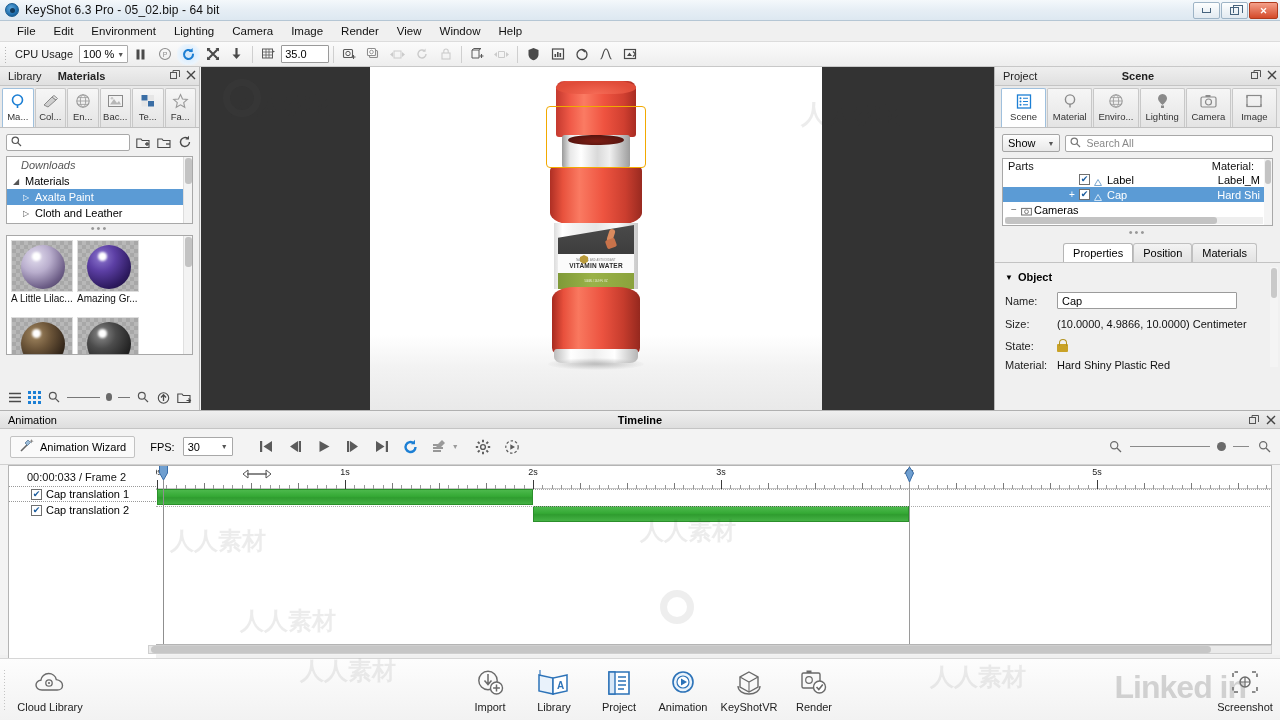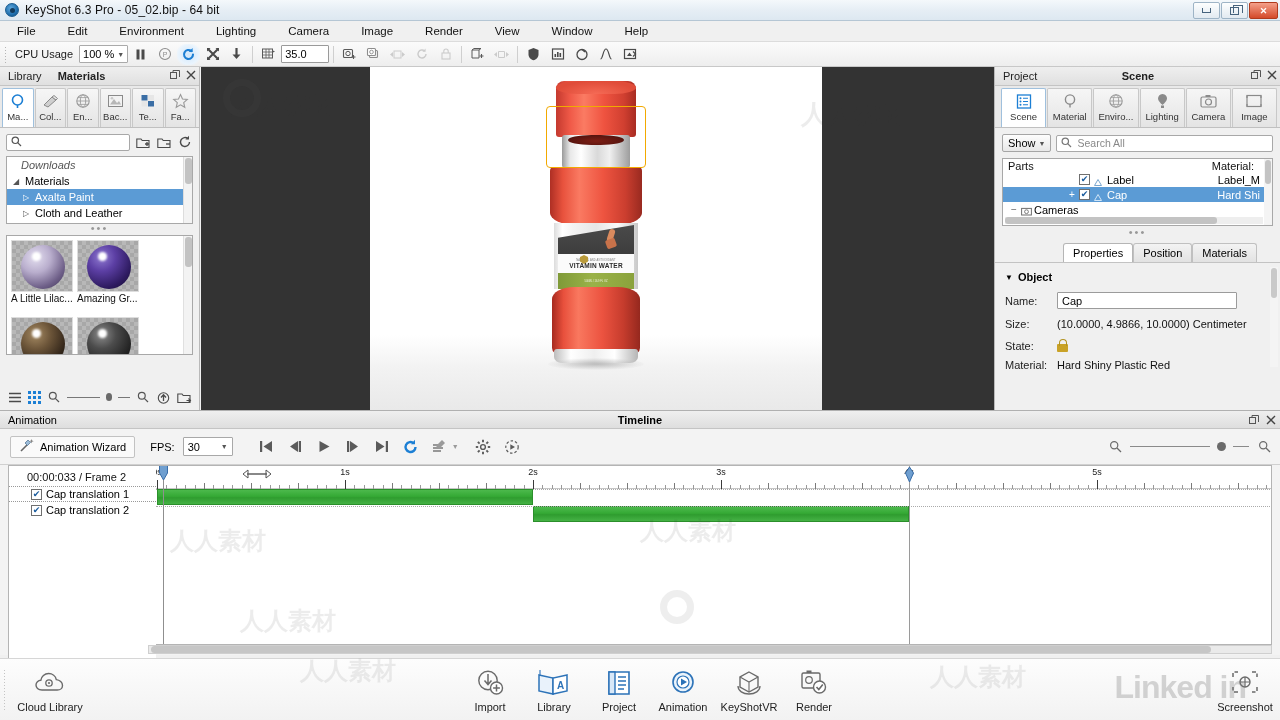--- a/index.html
+++ b/index.html
@@ -48,21 +48,21 @@
   .win-btn .max-glyph { width: 9px; height: 8px; border: 1px solid #46637d; position: relative; }
   .win-btn .max-glyph::before {
     content:""; position:absolute; left:2px; top:-3px; width:8px; height:7px;
     border:1px solid #46637d; border-bottom:none; background:transparent;
   }
 
   
   .menubar {
     position: absolute; top: 21px; left: 0; width: 1280px; height: 21px;
     background: #f0f0f0; border-bottom: 1px solid #dcdcdc;
-    display: flex; align-items: center; padding-left: 8px; gap: 14px;
+    display: flex; align-items: center; padding-left: 8px;
   }
   .menu-item { padding: 2px 9px; font-size: 11.5px; color: #111; cursor: default; }
 
   
   .toolbar {
     position: absolute; top: 42px; left: 0; width: 1280px; height: 25px;
     background: linear-gradient(to bottom,#fbfbfb,#eeeeee);
     border-bottom: 1px solid #c8c8c8;
     display: flex; align-items: center; padding-left: 4px; gap: 1px;
   }
@@ -278,21 +278,21 @@
     background: linear-gradient(to bottom,#f6f6f6,#e4e4e4);
     margin-right: 1px; padding-top: 2px; font-size: 9.5px; color: #333; border-radius: 2px 2px 0 0;
   }
   .scene-tab.active { background: #fff; border-color: #9fc0dd; }
   .scene-tab .tico { height: 20px; display: flex; align-items: center; justify-content: center; }
 
   .scene-search { height: 26px; display: flex; align-items: center; gap: 5px; padding: 4px 7px 0 7px; }
   .show-btn {
     height: 18px; padding: 0 5px; border: 1px solid #a5a5a5; border-radius: 2px;
     background: linear-gradient(to bottom,#fdfdfd,#e8e8e8);
-    display: flex; align-items: center; gap: 3px; font-size: 11px;
+    display: flex; align-items: center; gap: 12px; font-size: 11px;
   }
   .show-btn .caret { font-size: 7px; color: #555; }
 
   .parts-box { margin: 4px 7px 0 7px; height: 68px; background: #fff; border: 1px solid #a8a8a8; position: relative; overflow: hidden; }
   .parts-head { display: flex; justify-content: space-between; font-size: 11px; padding: 1px 4px 0 5px; color: #111; }
   .part-row { height: 15px; display: flex; align-items: center; font-size: 11px; padding-left: 4px; position: relative; }
   .part-row.sel { background: #5b9bd5; color: #fff; }
   .part-row .expander { width: 14px; text-align: center; color: #666; font-size: 10px; }
   .part-row.sel .expander { color: #fff; }
   .cbx {

